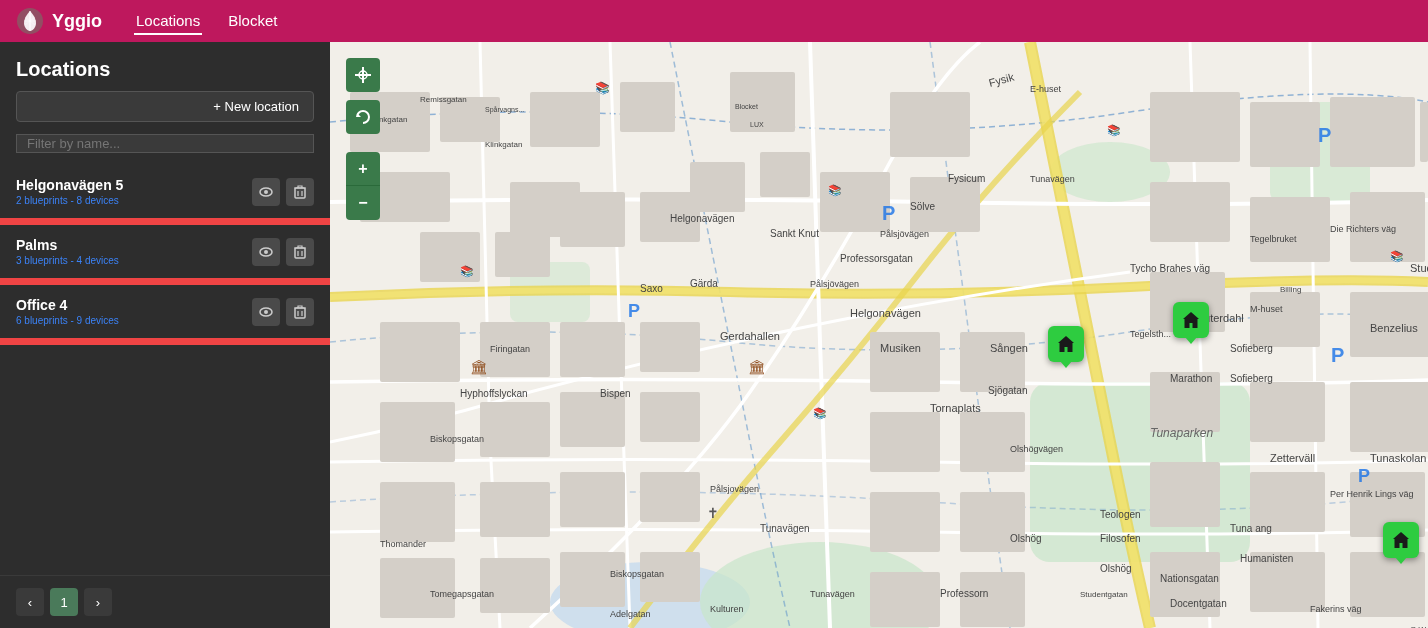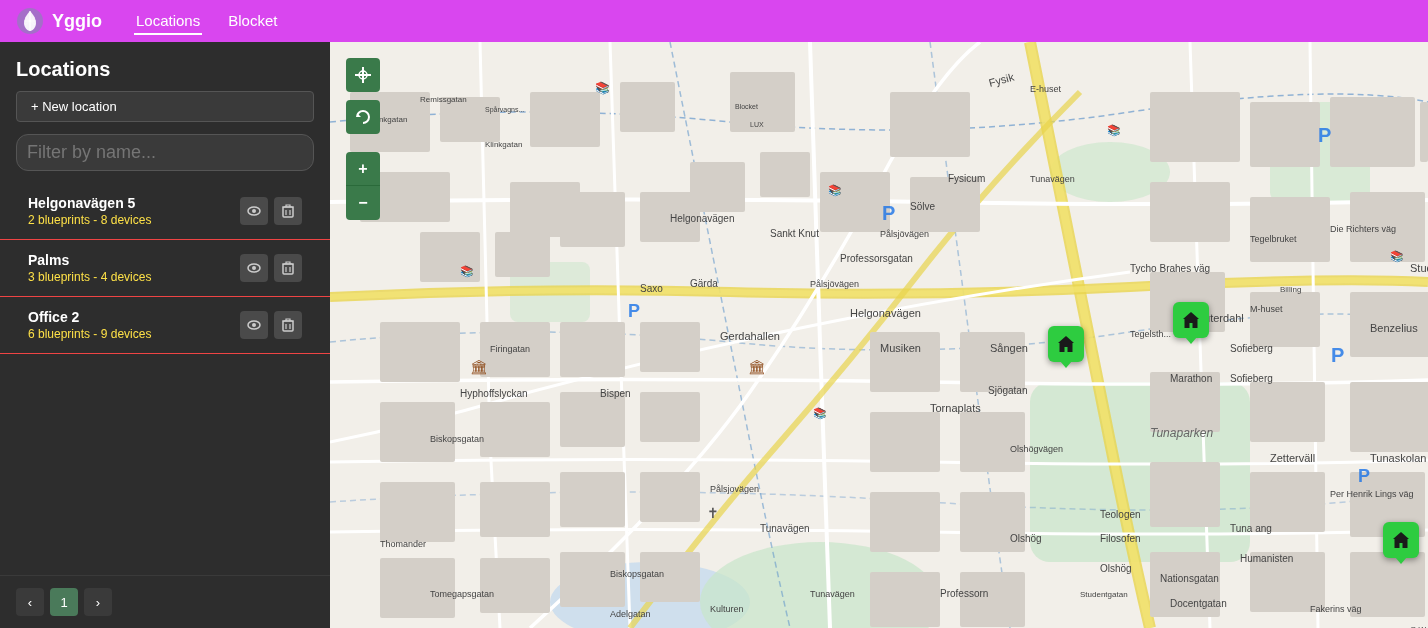--- a/index.html
+++ b/index.html
@@ -1,20 +1,20 @@
 <!DOCTYPE html>
 <html><head>
   <meta charset="utf-8">
   <style>
     * { margin: 0; padding: 0; box-sizing: border-box; }
     body { font-family: Arial, sans-serif; display: flex; flex-direction: column; height: 628px; width: 1428px; overflow: hidden; background: #1a1a1a; }
 
     
     .header {
-      background: #d946ef;
+      background: #be185d;
       color: white;
       height: 42px;
       display: flex;
       align-items: center;
       padding: 0 16px;
       gap: 24px;
       flex-shrink: 0;
       z-index: 10;
     }
     .header-logo {
@@ -72,54 +72,54 @@
     .new-location-btn {
       margin: 0 16px 12px 16px;
       background: #3a3a3a;
       border: 1px solid #555;
       color: white;
       padding: 7px 14px;
       border-radius: 4px;
       cursor: pointer;
       font-size: 13px;
       width: calc(100% - 32px);
-      text-align: left;
+      text-align: right;
     }
     .filter-input {
       margin: 0 16px 12px 16px;
       background: #3a3a3a;
       border: 1px solid #555;
       color: #aaa;
-      padding: 7px 10px;
-      border-radius: 12px;
-      font-size: 18px;
+      padding: 1px 10px;
+      border-radius: 0;
+      font-size: 13px;
       width: calc(100% - 32px);
       outline: none;
     }
     .location-list {
       flex: 1;
       overflow-y: auto;
     }
     .location-item {
-      padding: 12px 28px;
-      border-bottom: 1px solid #ef4444;
+      padding: 12px 16px;
+      border-bottom: 7px solid #ef4444;
       display: flex;
       align-items: center;
       justify-content: space-between;
     }
     .location-info { flex: 1; }
     .location-name {
       font-size: 14px;
       font-weight: bold;
       color: white;
       margin-bottom: 2px;
     }
     .location-meta {
-      font-size: 12px;
-      color: #fde047;
+      font-size: 10px;
+      color: #3b82f6;
     }
     .location-actions {
       display: flex;
       gap: 6px;
     }
     .action-btn {
       background: #4a4a4a;
       border: none;
       color: #ccc;
       width: 28px;
@@ -295,21 +295,21 @@
               <rect x="1" y="3" width="10" height="10" rx="1" stroke="#ccc" stroke-width="1.5" fill="none"></rect>
               <path d="M4 6v5M8 6v5" stroke="#ccc" stroke-width="1.2"></path>
               <path d="M0 3h12M4 3V1h4v2" stroke="#ccc" stroke-width="1.2"></path>
             </svg>
           </button>
         </div>
       </div>
 
       <div class="location-item">
         <div class="location-info">
-          <div class="location-name">Office 2</div>
+          <div class="location-name">Office 4</div>
           <div class="location-meta">6 blueprints - 9 devices</div>
         </div>
         <div class="location-actions">
           <button class="action-btn">
             <svg width="14" height="14" viewBox="0 0 14 14" fill="none">
               <ellipse cx="7" cy="7" rx="6" ry="4" stroke="#ccc" stroke-width="1.5" fill="none"></ellipse>
               <circle cx="7" cy="7" r="2" fill="#ccc"></circle>
             </svg>
           </button>
           <button class="action-btn">

